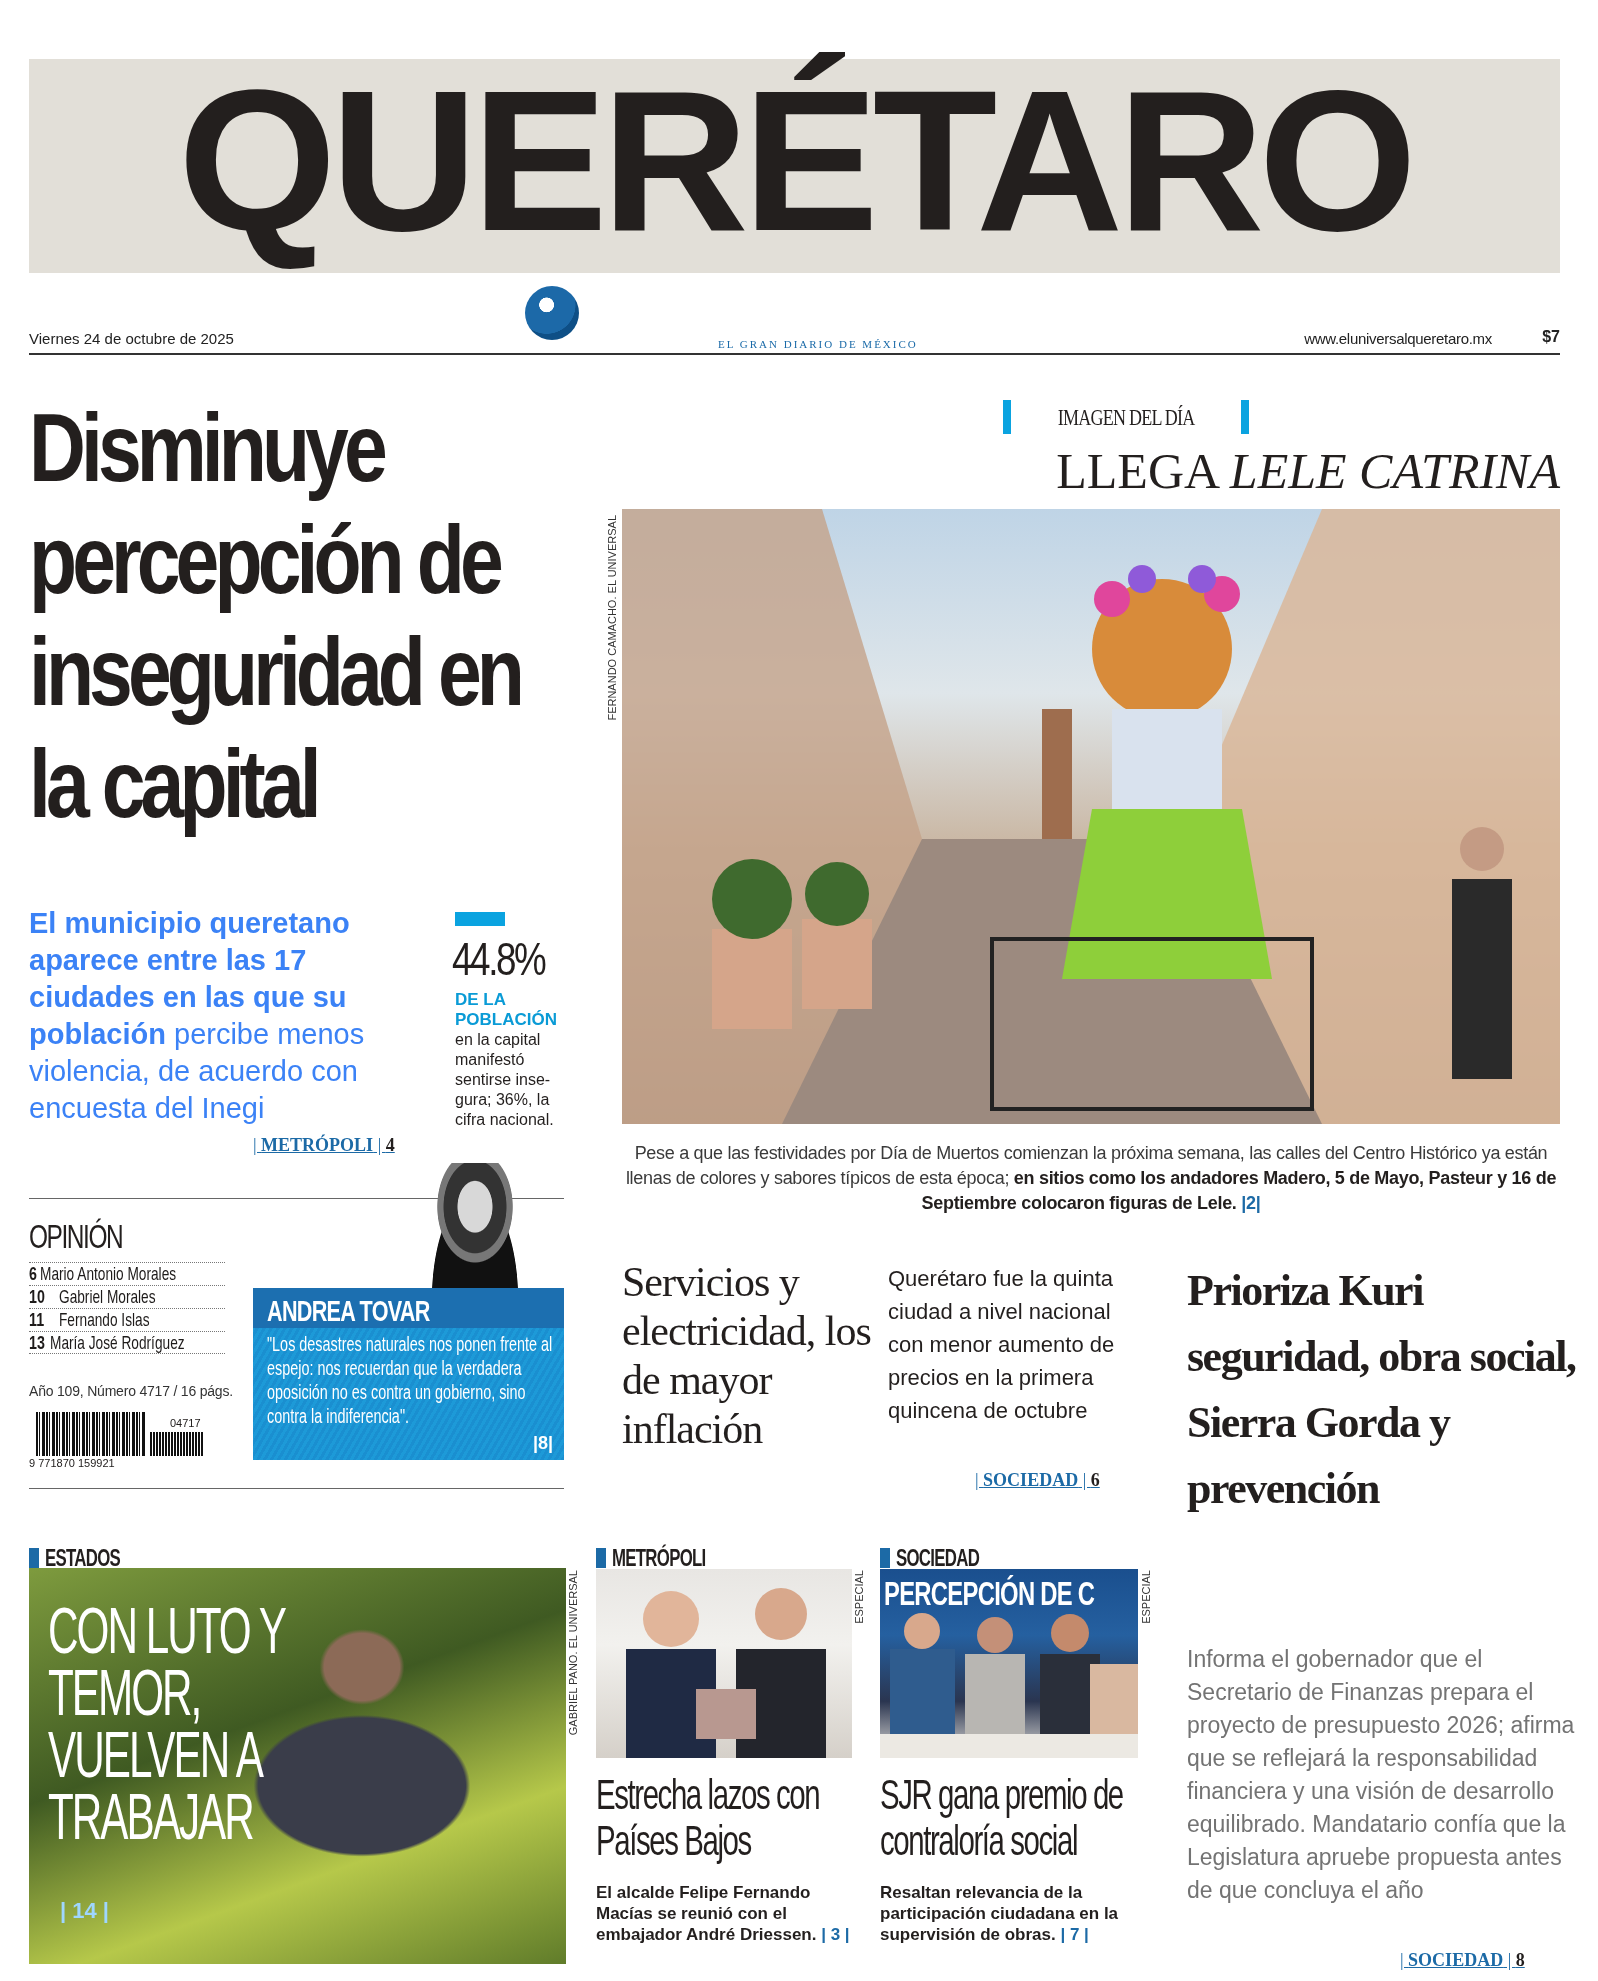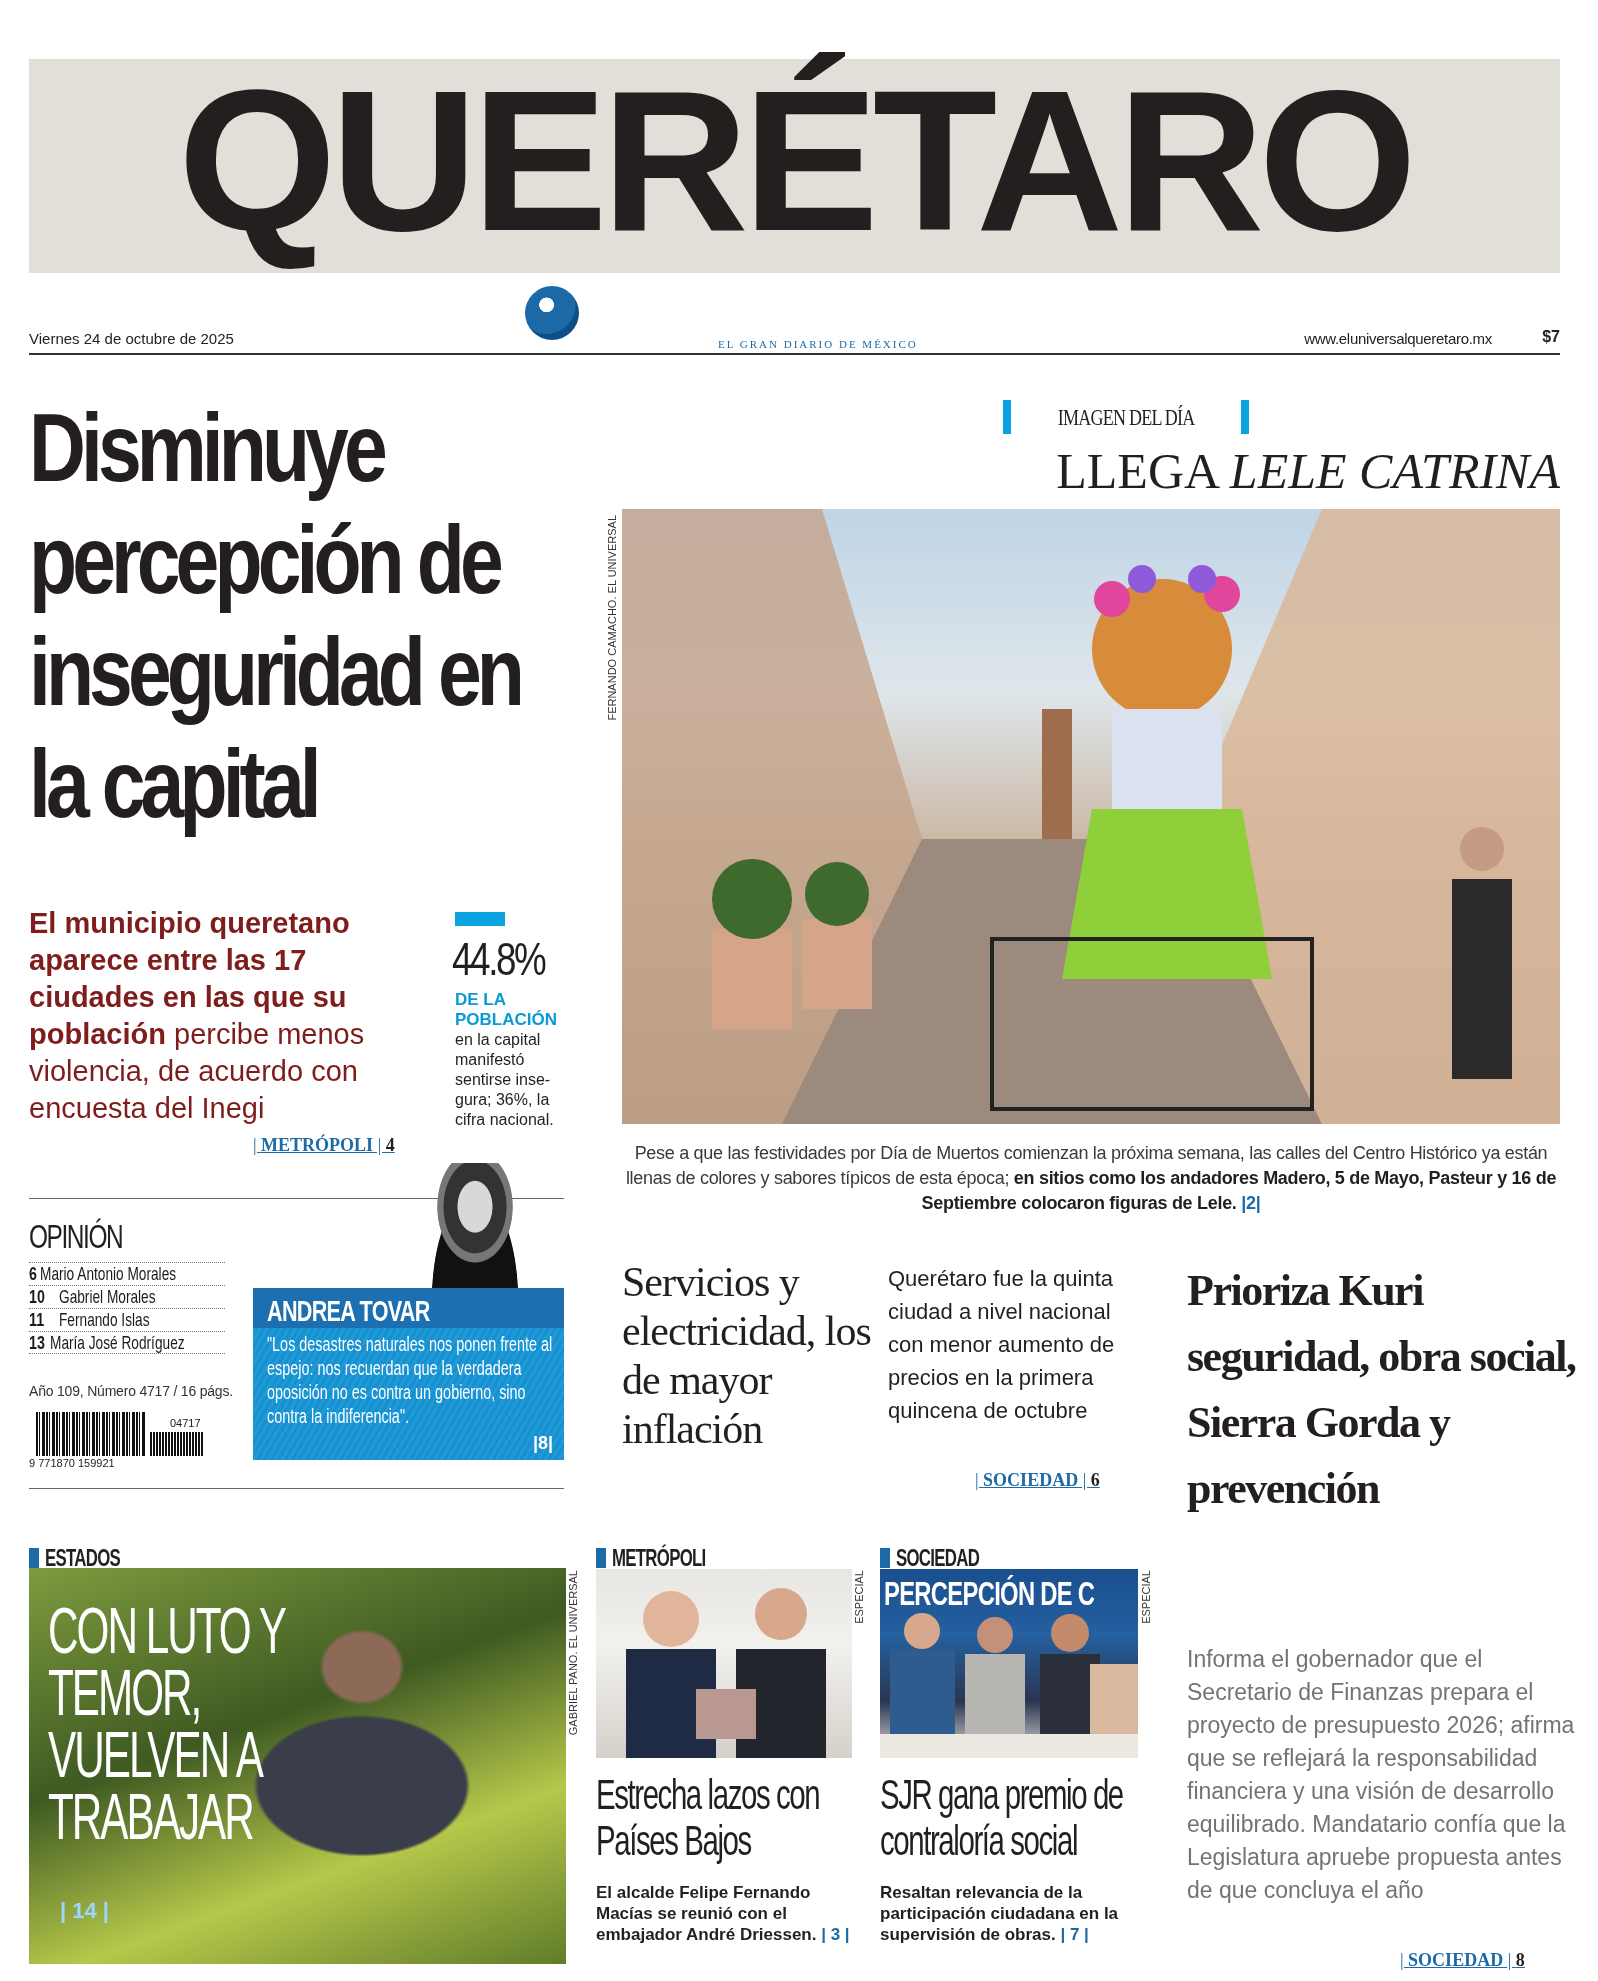--- a/index.html
+++ b/index.html
@@ -9,21 +9,21 @@
   .masthead-title { left: 29px; top: 54px; width: 1531px; height: 214px; text-align: center; font-family: "Liberation Sans", sans-serif; font-weight: 700; font-size: 200px; line-height: 214px; letter-spacing: -6px; color: #231f1e; transform: scaleX(1.02); }
   .logo-wrap { left: 525px; top: 282px; width: 540px; height: 62px; display: flex; align-items: center; }
   .logo-globe { width: 54px; height: 54px; border-radius: 50%; background: radial-gradient(circle at 40% 35%, #ffffff 0 15%, #1c69a8 16% 60%, #0e4f86 61%); position: relative; }
   .logo-text { margin-left: 12px; font-family: "Liberation Serif", serif; font-weight: 700; font-size: 56px; color: #1a6aa8; letter-spacing: 1px; line-height: 56px; }
   .logo-sub { left: 718px; top: 338px; font-family: "Liberation Serif", serif; font-size: 11px; letter-spacing: 2px; color: #1a6aa8; }
   .dateline { left: 29px; top: 330px; font-size: 15px; color: #222; font-family: "Liberation Sans Narrow", "Liberation Sans", sans-serif; }
   .website { right: 106px; top: 330px; font-size: 15px; color: #222; letter-spacing: -0.3px; }
   .price { right: 38px; top: 328px; font-size: 16px; font-weight: 700; color: #222; }
   .rule { background: #333; height: 2px; }
   .main-headline { left: 29px; top: 392px; width: 540px; font-family: "Liberation Sans", sans-serif; font-weight: 700; font-size: 96px; line-height: 112px; letter-spacing: -6px; color: #231f1e; transform: scaleX(0.82); transform-origin: left top; width: 680px; }
-  .deck { left: 29px; top: 905px; width: 400px; font-size: 29px; line-height: 37px; color: #7f1d1d; }
+  .deck { left: 29px; top: 905px; width: 400px; font-size: 29px; line-height: 37px; color: #3b82f6; }
   .deck b { font-weight: 700; }
   .stat-bar { left: 455px; top: 912px; width: 50px; height: 14px; background: #0aa3e0; }
   .stat-value { left: 452px; top: 932px; font-size: 46px; font-family: "Liberation Sans", sans-serif; letter-spacing: -3px; transform: scaleX(0.8); transform-origin: left top; color: #231f1e; }
   .stat-label { left: 455px; top: 990px; font-size: 17px; font-weight: 700; color: #0a9bd6; line-height: 20px; }
   .stat-text { left: 455px; top: 1030px; font-size: 16px; line-height: 20px; color: #231f1e; width: 110px; }
   .ref { font-family: "Liberation Serif", serif; font-weight: 700; font-size: 18px; color: #1c6aa6; text-decoration: underline; }
   .ref .pipe { color: #1c6aa6; font-weight: 400; }
   .ref .num { color: #231f1e; }
   .ref-metropoli { left: 253px; top: 1135px; }
   .section-rule { left: 29px; width: 535px; height: 1px; background: #666; }

